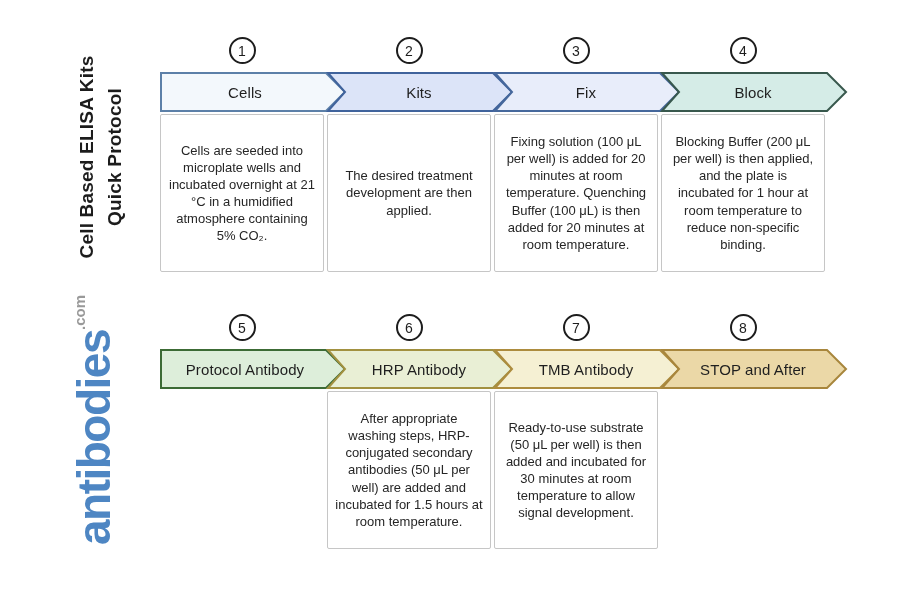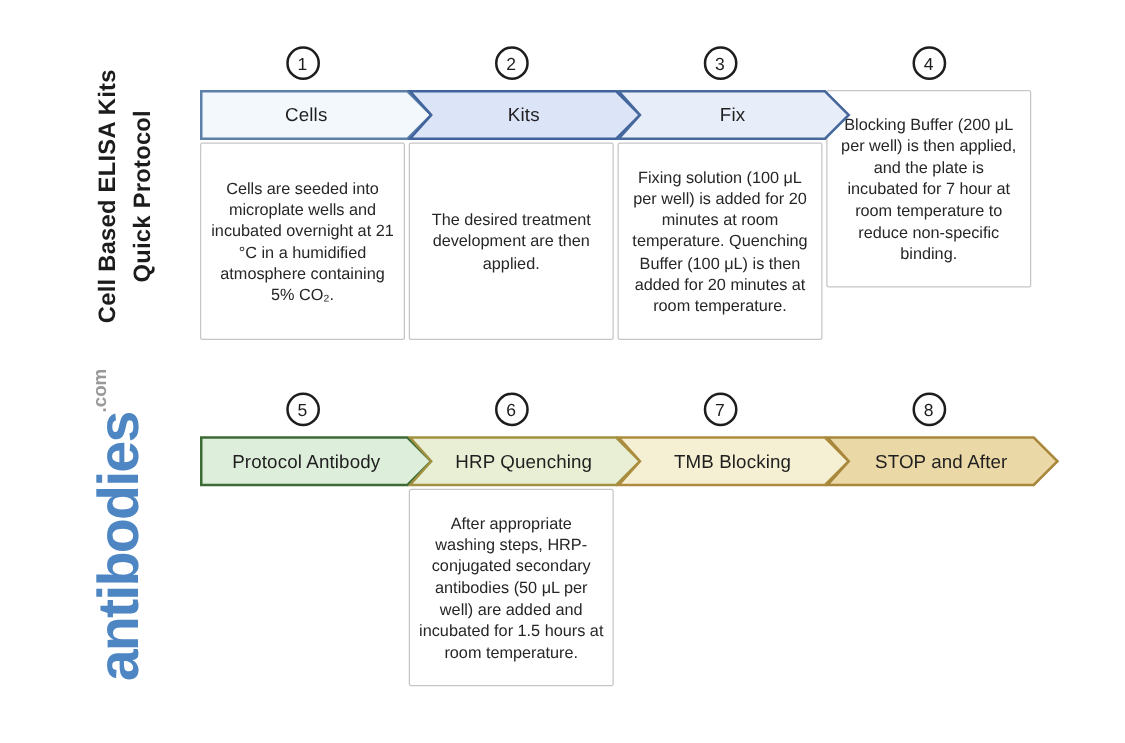--- a/index.html
+++ b/index.html
@@ -124,22 +124,28 @@
       </div>
       <div class="desc-box">
         <span>Fixing solution (100 μL per well) is added for 20 minutes at room temperature. Quenching Buffer (100 μL) is then added for 20 minutes at room temperature.</span>
       </div>
     </div>
 
     <div class="step notched">
       <div class="num-circle">
         <span>4</span>
       </div>
-      <div class="desc-box">
-        <span>Blocking Buffer (200 μL per well) is then applied, and the plate is incubated for 7 hour at room temperature to reduce non-specific binding.</span>
+      <div class="arrow-wrap">
+        <svg width="186" height="40" viewBox="0 0 186 40">
+          <polygon points="1,1 166,1 185,20 166,39 1,39 18,20" stroke-width="2" stroke-linejoin="miter" fill="#d5ece7" stroke="#38584d"></polygon>
+        </svg>
+        <div class="arrow-label">Block</div>
+      </div>
+      <div class="desc-box">
+        <span>Blocking Buffer (200 μL per well) is then applied, and the plate is incubated for 1 hour at room temperature to reduce non-specific binding.</span>
       </div>
     </div>
 
   </div>
 
   <div class="flow-row row-2">
 
     <div class="step">
       <div class="num-circle">
         <span>5</span>
@@ -153,36 +159,39 @@
     </div>
 
     <div class="step notched">
       <div class="num-circle">
         <span>6</span>
       </div>
       <div class="arrow-wrap">
         <svg width="186" height="40" viewBox="0 0 186 40">
           <polygon points="1,1 166,1 185,20 166,39 1,39 18,20" stroke-width="2" stroke-linejoin="miter" fill="#e9efd5" stroke="#a29140"></polygon>
         </svg>
-        <div class="arrow-label">HRP Quenching</div>
+        <div class="arrow-label">HRP Antibody</div>
       </div>
       <div class="desc-box">
         <span>After appropriate washing steps, HRP-conjugated secondary antibodies (50 μL per well) are added and incubated for 1.5 hours at room temperature.</span>
       </div>
     </div>
 
     <div class="step notched">
       <div class="num-circle">
         <span>7</span>
       </div>
       <div class="arrow-wrap">
         <svg width="186" height="40" viewBox="0 0 186 40">
           <polygon points="1,1 166,1 185,20 166,39 1,39 18,20" stroke-width="2" stroke-linejoin="miter" fill="#f5f0d3" stroke="#ad8c3e"></polygon>
         </svg>
-        <div class="arrow-label">TMB Blocking</div>
+        <div class="arrow-label">TMB Antibody</div>
+      </div>
+      <div class="desc-box">
+        <span>Ready-to-use substrate (50 μL per well) is then added and incubated for 30 minutes at room temperature to allow signal development.</span>
       </div>
     </div>
 
     <div class="step notched">
       <div class="num-circle">
         <span>8</span>
       </div>
       <div class="arrow-wrap">
         <svg width="186" height="40" viewBox="0 0 186 40">
           <polygon points="1,1 166,1 185,20 166,39 1,39 18,20" stroke-width="2" stroke-linejoin="miter" fill="#ebd8a7" stroke="#a8863c"></polygon>

